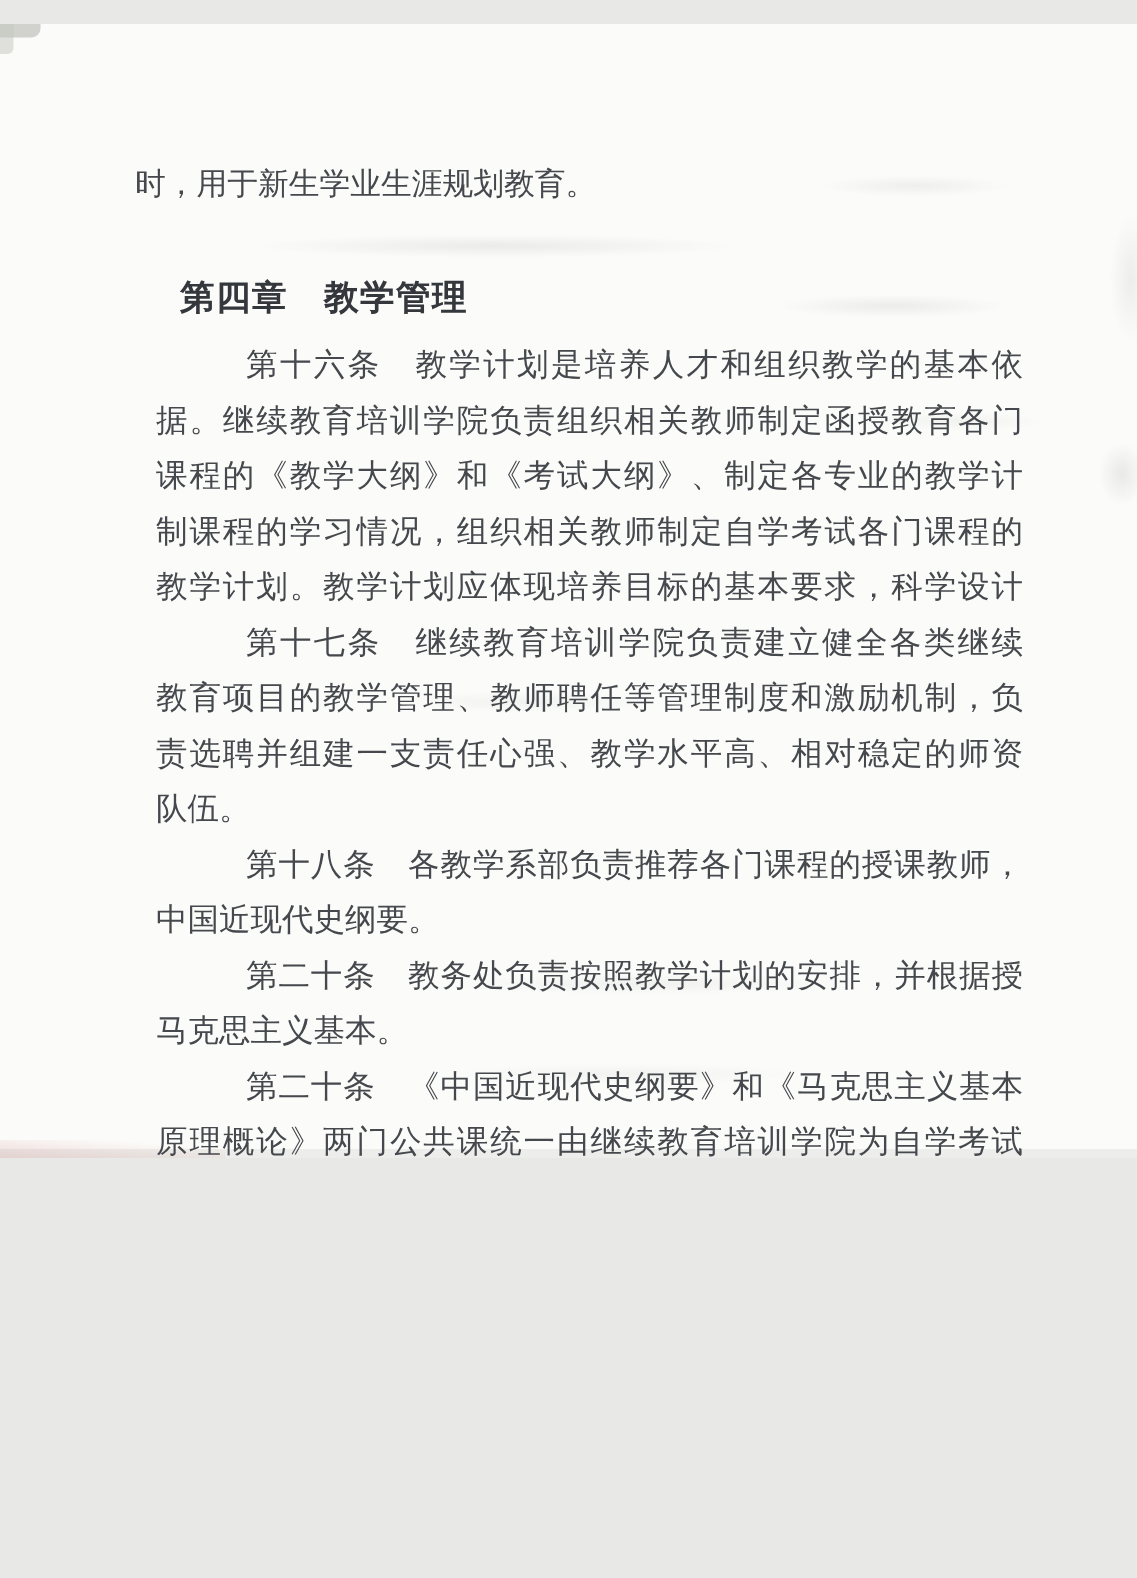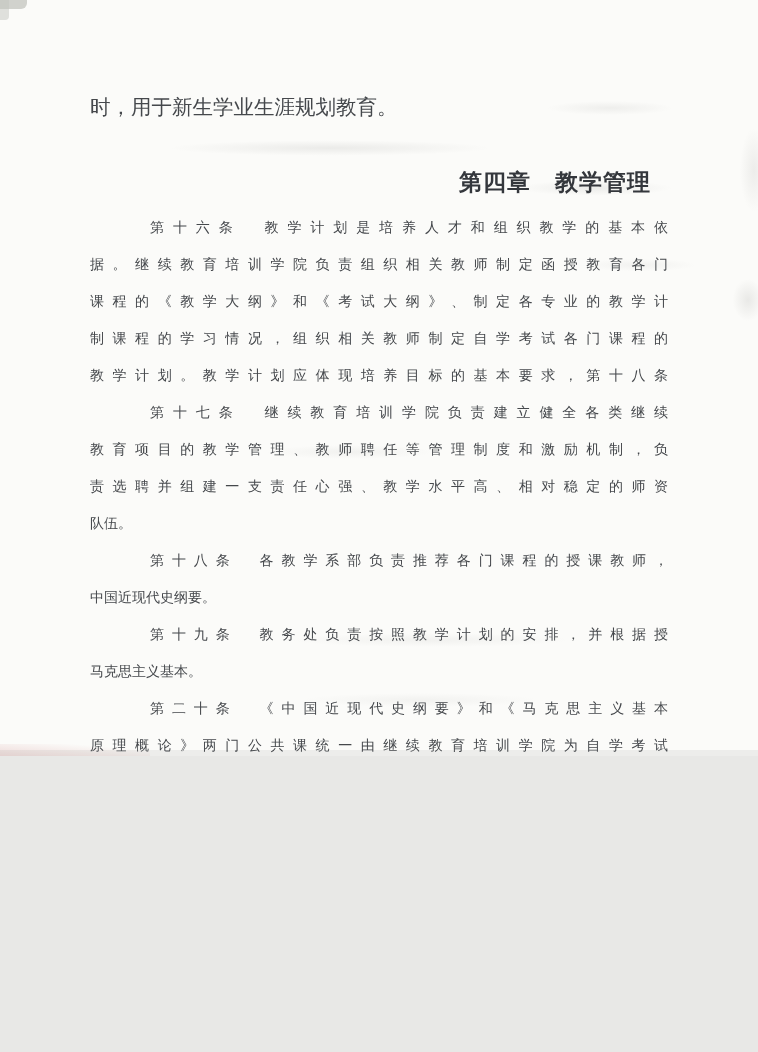--- a/index.html
+++ b/index.html
@@ -4,21 +4,21 @@
 <style>
   html, body {
     margin: 0;
     padding: 0;
     background: #e8e8e6;
   }
   .page {
     position: relative;
     width: 758px;
     height: 756px;
-    margin: 0 auto;
+    margin: 16px auto;
     overflow: hidden;
     font-family: Liberation Serif, serif;
     color: #45484c;
     background:
       
       radial-gradient(ellipse 230px 11px at 330px 148px, rgba(125,125,122,0.13), transparent 70%),
       radial-gradient(ellipse 90px 10px at 610px 108px, rgba(125,125,122,0.10), transparent 70%),
       radial-gradient(ellipse 110px 11px at 595px 188px, rgba(125,125,122,0.12), transparent 70%),
       radial-gradient(ellipse 80px 9px at 640px 265px, rgba(125,125,122,0.08), transparent 70%),
       radial-gradient(ellipse 120px 10px at 350px 452px, rgba(125,125,122,0.08), transparent 70%),
@@ -61,36 +61,36 @@
     position: absolute;
     top: 92px;
     left: 90px;
     width: 578px;
     font-size: 20.5px;
     line-height: 30px;
   }
   .chapter-heading {
     position: absolute;
     top: 167px;
-    left: 73px;
+    left: 104px;
     width: 578px;
     padding-left: 16px;
     box-sizing: border-box;
-    text-align: right;
+    text-align: left;
     font-size: 23px;
     font-weight: bold;
     color: #34373c;
     letter-spacing: 1px;
   }
   .doc-body {
     position: absolute;
     top: 209px;
-    left: 90px;
+    left: 104px;
     width: 578px;
-    font-size: 14px;
+    font-size: 21px;
     line-height: 37px;
   }
   .line {
     text-align: justify;
     text-align-last: justify;
     text-justify: inter-character;
     white-space: nowrap;
   }
   .line.end {
     text-align-last: left;
@@ -119,28 +119,28 @@
 
   <div class="intro-line">时，用于新生学业生涯规划教育。</div>
 
   <div class="chapter-heading">第四章　教学管理</div>
 
   <div class="doc-body">
     <div class="line just indent">第十六条　教学计划是培养人才和组织教学的基本依</div>
     <div class="line just">据。继续教育培训学院负责组织相关教师制定函授教育各门</div>
     <div class="line just">课程的《教学大纲》和《考试大纲》、制定各专业的教学计</div>
     <div class="line just">制课程的学习情况，组织相关教师制定自学考试各门课程的</div>
-    <div class="line just">教学计划。教学计划应体现培养目标的基本要求，第十八条</div>
+    <div class="line just">教学计划。教学计划应体现培养目标的基本要求，科学设计</div>
     <div class="line just indent">第十七条　继续教育培训学院负责建立健全各类继续</div>
     <div class="line just">教育项目的教学管理、教师聘任等管理制度和激励机制，负</div>
     <div class="line just">责选聘并组建一支责任心强、教学水平高、相对稳定的师资</div>
     <div class="line end">队伍。</div>
     <div class="line just indent">第十八条　各教学系部负责推荐各门课程的授课教师，</div>
     <div class="line end">中国近现代史纲要。</div>
-    <div class="line just indent">第十九条　教务处负责按照教学计划的安排，并根据授</div>
+    <div class="line just indent">第二十条　教务处负责按照教学计划的安排，并根据授</div>
     <div class="line end">马克思主义基本。</div>
     <div class="line just indent">第二十条　《中国近现代史纲要》和《马克思主义基本</div>
     <div class="line just">原理概论》两门公共课统一由继续教育培训学院为自学考试</div>
   </div>
 
   <div class="page-number">- 5 -</div>
 
 </div>
 
 </body></html>

